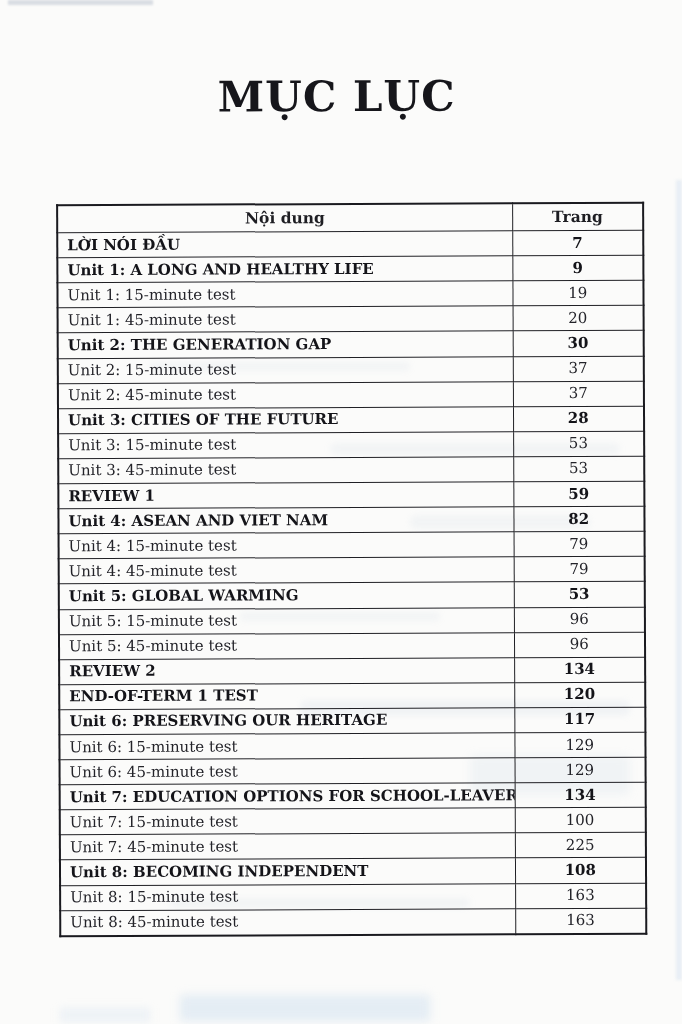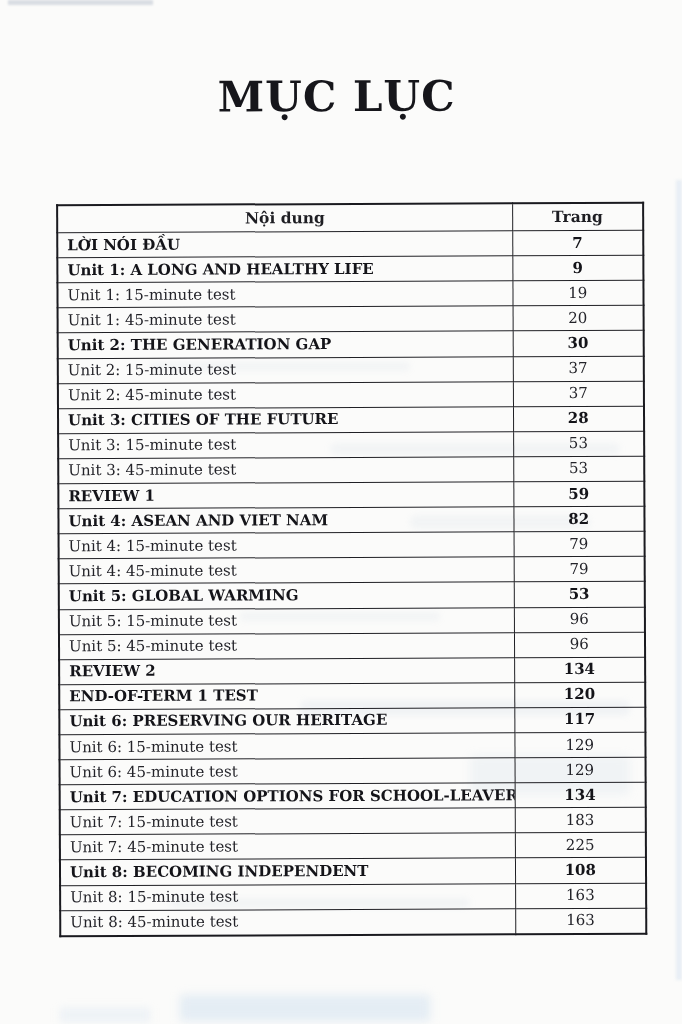--- a/index.html
+++ b/index.html
@@ -181,21 +181,21 @@
         <tr class="row-normal">
           <td class="cell-label">Unit 6: 45-minute test</td>
           <td class="cell-page">129</td>
         </tr>
         <tr class="row-bold">
           <td class="cell-label">Unit 7: EDUCATION OPTIONS FOR SCHOOL-LEAVERS</td>
           <td class="cell-page">134</td>
         </tr>
         <tr class="row-normal">
           <td class="cell-label">Unit 7: 15-minute test</td>
-          <td class="cell-page">183</td>
+          <td class="cell-page">100</td>
         </tr>
         <tr class="row-normal">
           <td class="cell-label">Unit 7: 45-minute test</td>
           <td class="cell-page">225</td>
         </tr>
         <tr class="row-bold">
           <td class="cell-label">Unit 8: BECOMING INDEPENDENT</td>
           <td class="cell-page">108</td>
         </tr>
         <tr class="row-normal">

